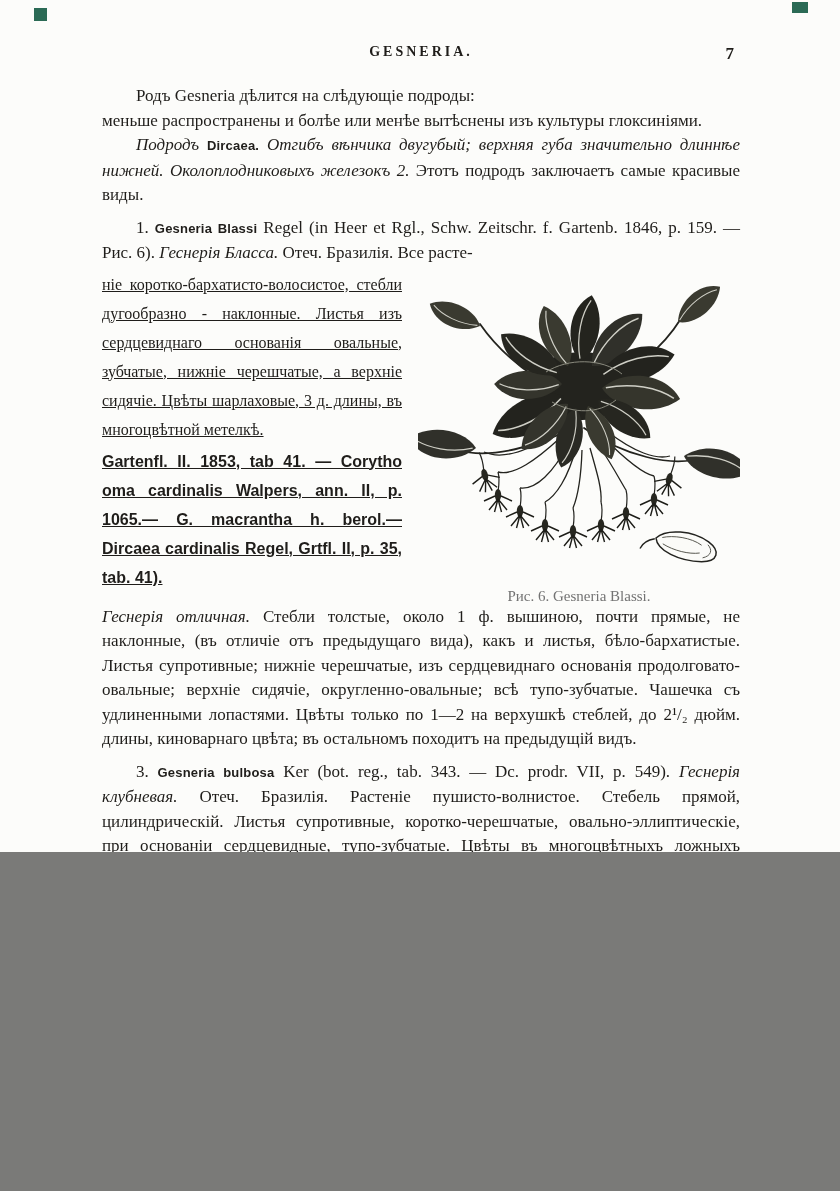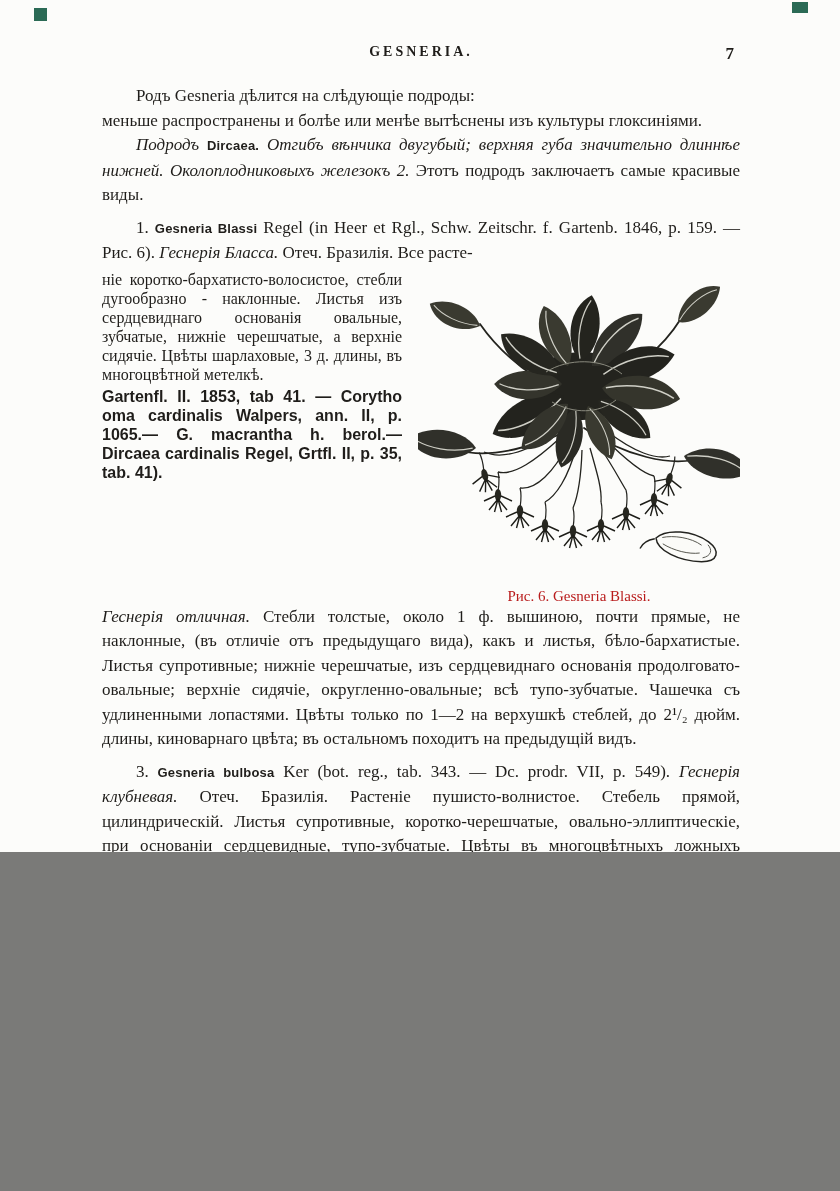--- a/index.html
+++ b/index.html
@@ -40,34 +40,34 @@
 
   .sp-name {
     font-family: "Liberation Sans", sans-serif;
     font-weight: 700;
     font-size: 13px;
     letter-spacing: 0.2px;
   }
 
   .two-col { display: flex; gap: 16px; margin-top: 4px; align-items: flex-start; }
   .col-left { flex: 1; min-width: 0; }
-  .col-left .para { font-size: 16px; line-height: 19px; }
+  .col-left .para { font-size: 16px; line-height: 29px; text-decoration: underline; }
   .col-left .indent { text-indent: 30px; }
   .refs {
     font-family: "Liberation Sans", sans-serif;
     font-weight: 700;
     font-size: 12.5px;
     line-height: 16.5px;
     margin-top: 3px;
     text-align: justify;
   }
 
   .figure { flex: 0 0 322px; width: 322px; margin: 0; padding-top: 6px; text-align: center; }
   .figure svg { display: block; margin: 0 auto; }
-  figcaption { font-size: 15px; margin-top: 12px; color: #b91c1c; }
+  figcaption { font-size: 15px; margin-top: 12px; color: #737373; }
 
   .scan-mark { position: absolute; background: #2b6a55; }
   .m1 { left: 34px;  top: 8px;     width: 13px; height: 13px; }
   .m2 { left: 792px; top: 2px;     width: 16px; height: 11px; }
   .m3 { left: 117px; top: 1174px;  width: 13px; height: 13px; }
   .m4 { left: 345px; top: 1180px;  width: 13px; height: 9px; }
   .m5 { left: 761px; top: 1146px;  width: 13px; height: 13px; }
 </style>
 </head>
 <body>

